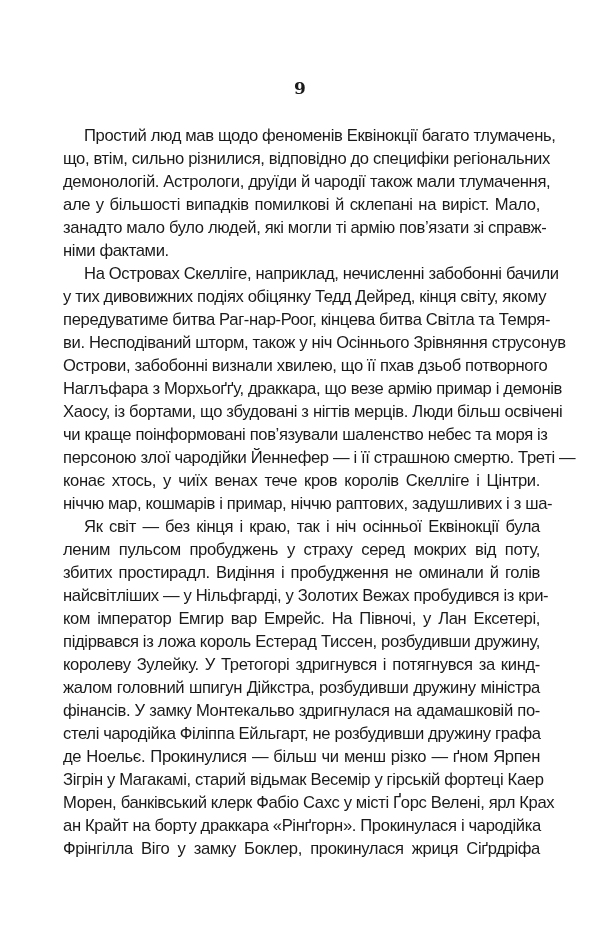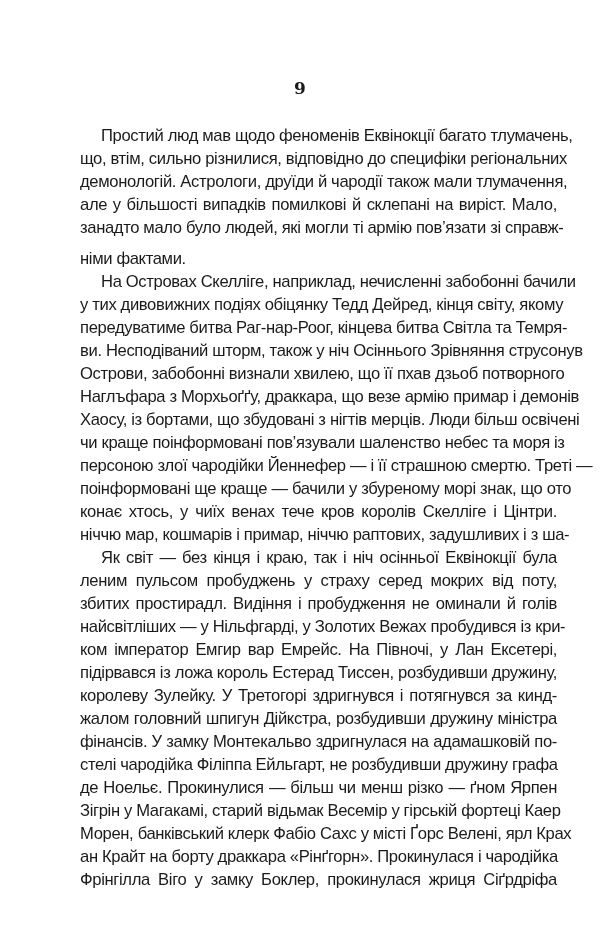--- a/index.html
+++ b/index.html
@@ -29,42 +29,41 @@
       text-align: center;
       font-family: "DejaVu Serif", "Liberation Serif", serif;
       font-weight: bold;
       font-size: 17px;
       line-height: 20px;
       color: #1a1a1a;
     }
     .text-block {
       position: absolute;
       top: 124px;
-      left: 80px;
+      left: 63px;
       width: 477px;
       font-family: "Liberation Sans", "DejaVu Sans", sans-serif;
       font-size: 16.6px;
       line-height: 23px;
       letter-spacing: -0.35px;
       color: #1a1a1a;
     }
     .line {
       display: block;
       height: 23px;
       white-space: nowrap;
       text-align: justify;
       text-align-last: justify;
       overflow: visible;
     }
     .line.indent {
       padding-left: 21px;
     }
     .line.last {
       text-align-last: left;
-      margin-top: 8px;
     }
   </style>
 </head>
 <body>
 
 <div class="page">
   <div class="page-number">9</div>
 
   <div class="text-block">
 
@@ -77,21 +76,20 @@
 
     <span class="line indent">На Островах Скелліге, наприклад, нечисленні забобонні бачили</span>
     <span class="line">у тих дивовижних подіях обіцянку Тедд Дейред, кінця світу, якому</span>
     <span class="line">передуватиме битва Раг-нар-Роог, кінцева битва Світла та Темря-</span>
     <span class="line">ви. Несподіваний шторм, також у ніч Осіннього Зрівняння струсонув</span>
     <span class="line">Острови, забобонні визнали хвилею, що її пхав дзьоб потворного</span>
     <span class="line">Наглъфара з Морхьоґґу, драккара, що везе армію примар і демонів</span>
     <span class="line">Хаосу, із бортами, що збудовані з нігтів мерців. Люди більш освічені</span>
     <span class="line">чи краще поінформовані пов’язували шаленство небес та моря із</span>
     <span class="line">персоною злої чародійки Йеннефер — і її страшною смертю. Треті —</span>
-    <span class="line">поінформовані ще краще — бачили у збуреному морі знак, що ото</span>
     <span class="line">конає хтось, у чиїх венах тече кров королів Скелліге і Цінтри.</span>
 
     <span class="line">ніччю мар, кошмарів і примар, ніччю раптових, задушливих і з ша-</span>
     <span class="line indent">Як світ — без кінця і краю, так і ніч осінньої Еквінокції була</span>
     <span class="line">леним пульсом пробуджень у страху серед мокрих від поту,</span>
     <span class="line">збитих простирадл. Видіння і пробудження не оминали й голів</span>
     <span class="line">найсвітліших — у Нільфгарді, у Золотих Вежах пробудився із кри-</span>
     <span class="line">ком імператор Емгир вар Емрейс. На Півночі, у Лан Ексетері,</span>
     <span class="line">підірвався із ложа король Естерад Тиссен, розбудивши дружину,</span>
     <span class="line">королеву Зулейку. У Третогорі здригнувся і потягнувся за кинд-</span>

